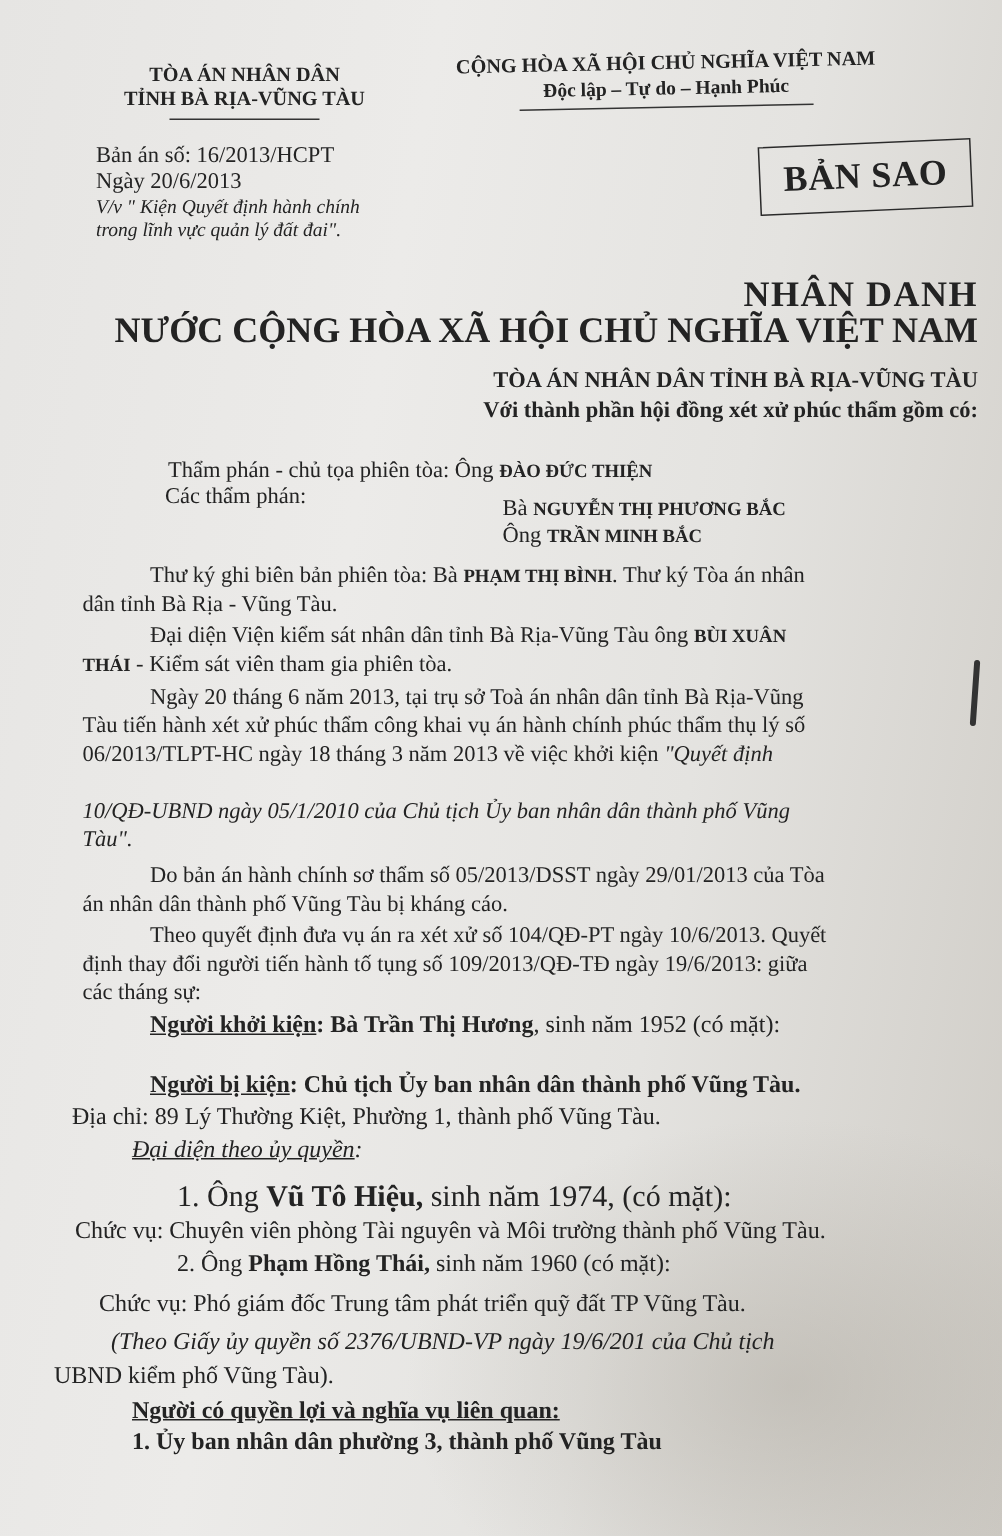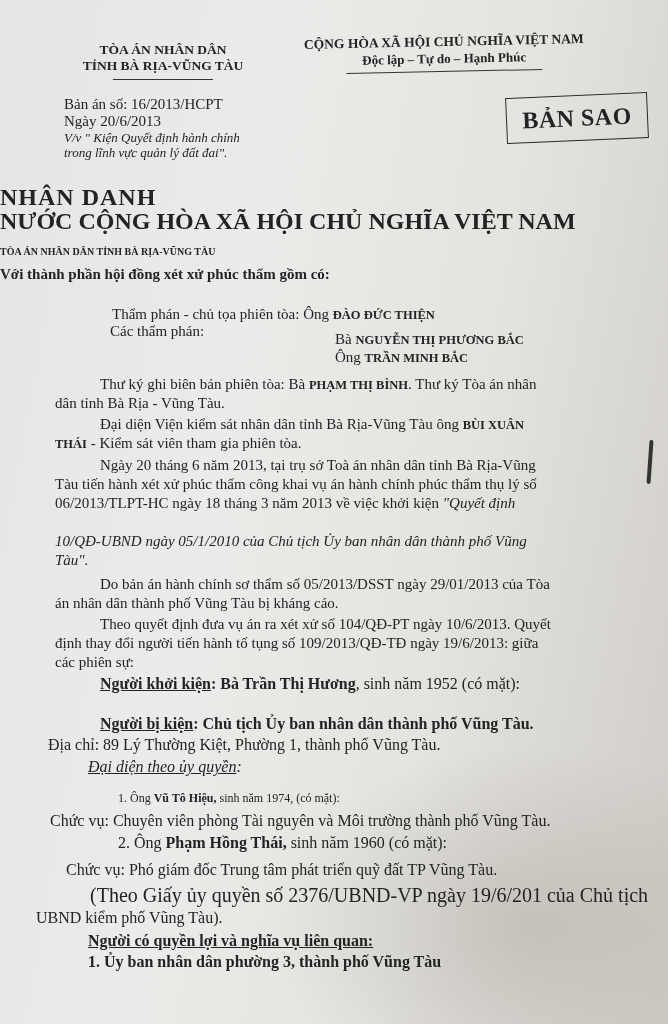--- a/index.html
+++ b/index.html
@@ -28,24 +28,24 @@
   .hdr-right .l2 { font-weight: bold; font-size: 13px; margin-top: 1px; }
   .hdr-right .rule { width: 196px; height: 1px; background: #333; margin: 4px auto 0; }
   .meta { left: 64px; top: 96px; font-size: 15px; line-height: 17px; }
   .meta .subject { font-style: italic; font-size: 13px; line-height: 15px; }
   .stamp {
     left: 506px; top: 95px; width: 140px; height: 44px;
     border: 1.5px solid #2a2a2a; transform: rotate(-2.5deg);
     display: flex; align-items: center; justify-content: center;
     font-weight: bold; font-size: 24px; letter-spacing: 0.5px;
   }
-  .center { left: 0; width: 652px; text-align: left; }
+  .center { left: 0; width: 652px; text-align: right; }
   .t-nhan { top: 184px; font-size: 24px; font-weight: bold; letter-spacing: 1px; }
   .t-nuoc { top: 208px; font-size: 24px; font-weight: bold; }
-  .t-toa { top: 246px; font-size: 10px; font-weight: bold; }
+  .t-toa { top: 246px; font-size: 15px; font-weight: bold; }
   .t-voi { top: 266px; font-size: 15px; font-weight: bold; }
   .body { font-size: 15px; line-height: 18.5px; }
   .caps { font-weight: bold; font-size: 12.5px; }
   .b { font-weight: bold; }
   .i { font-style: italic; }
   .u { text-decoration: underline; }
   .mark { left: 648px; top: 440px; width: 4px; height: 44px; background: #333; border-radius: 2px; transform: rotate(4deg); }
 </style>
 </head>
 <body>
@@ -110,45 +110,45 @@
     <span>06/2013/TLPT-HC ngày 18 tháng 3 năm 2013 về việc khởi kiện </span><span class="i">"Quyết định</span>
   </div>
   <div class="abs body i" style="left:55px; top:532px;">10/QĐ-UBND ngày 05/1/2010 của Chủ tịch Ủy ban nhân dân thành phố Vũng</div>
   <div class="abs body i" style="left:55px; top:551px;">Tàu".</div>
 
   <div class="abs body" style="left:100px; top:575px;">Do bản án hành chính sơ thẩm số 05/2013/DSST ngày 29/01/2013 của Tòa</div>
   <div class="abs body" style="left:55px; top:594px;">án nhân dân thành phố Vũng Tàu bị kháng cáo.</div>
 
   <div class="abs body" style="left:100px; top:615px;">Theo quyết định đưa vụ án ra xét xử số 104/QĐ-PT ngày 10/6/2013. Quyết</div>
   <div class="abs body" style="left:55px; top:634px;">định thay đổi người tiến hành tố tụng số 109/2013/QĐ-TĐ ngày 19/6/2013: giữa</div>
-  <div class="abs body" style="left:55px; top:653px;">các phiên sự:</div>
+  <div class="abs body" style="left:55px; top:653px;">các tháng sự:</div>
 
   <div class="abs body" style="left:100px; top:675px; font-size:16px;">
     <span class="b u">Người khởi kiện</span><span class="b">: Bà Trần Thị Hương</span><span>, sinh năm 1952 (có mặt):</span>
   </div>
 
   <div class="abs body" style="left:100px; top:715px; font-size:16px;">
     <span class="b u">Người bị kiện</span><span class="b">: Chủ tịch Ủy ban nhân dân thành phố Vũng Tàu.</span>
   </div>
   <div class="abs body" style="left:48px; top:736px; font-size:16px;">Địa chỉ: 89 Lý Thường Kiệt, Phường 1, thành phố Vũng Tàu.</div>
 
   <div class="abs body i" style="left:88px; top:758px; font-size:16px;">
     <span class="u">Đại diện theo ủy quyền</span><span>:</span>
   </div>
 
-  <div class="abs body" style="left:118px; top:789px; font-size:12px;">
+  <div class="abs body" style="left:118px; top:789px; font-size:20px;">
     <span>1. Ông </span><span class="b">Vũ Tô Hiệu,</span><span> sinh năm 1974, (có mặt):</span>
   </div>
   <div class="abs body" style="left:50px; top:812px; font-size:16px;">Chức vụ: Chuyên viên phòng Tài nguyên và Môi trường thành phố Vũng Tàu.</div>
 
   <div class="abs body" style="left:118px; top:834px; font-size:16px;">
     <span>2. Ông </span><span class="b">Phạm Hồng Thái,</span><span> sinh năm 1960 (có mặt):</span>
   </div>
   <div class="abs body" style="left:66px; top:861px; font-size:16px;">Chức vụ: Phó giám đốc Trung tâm phát triển quỹ đất TP Vũng Tàu.</div>
 
-  <div class="abs body" style="left:90px; top:886px; font-size:20px;">(Theo Giấy ủy quyền số 2376/UBND-VP ngày 19/6/201 của Chủ tịch</div>
+  <div class="abs body" style="left:74px; top:886px; font-size:16px;font-style:italic;">(Theo Giấy ủy quyền số 2376/UBND-VP ngày 19/6/201 của Chủ tịch</div>
   <div class="abs body" style="left:36px; top:909px; font-size:16px;">UBND kiểm phố Vũng Tàu).</div>
 
   <div class="abs body b u" style="left:88px; top:932px; font-size:16px;">Người có quyền lợi và nghĩa vụ liên quan:</div>
   <div class="abs body b" style="left:88px; top:953px; font-size:16px;">1. Ủy ban nhân dân phường 3, thành phố Vũng Tàu</div>
 
   <div class="abs mark"></div>
 </div>
 
 </body></html>

